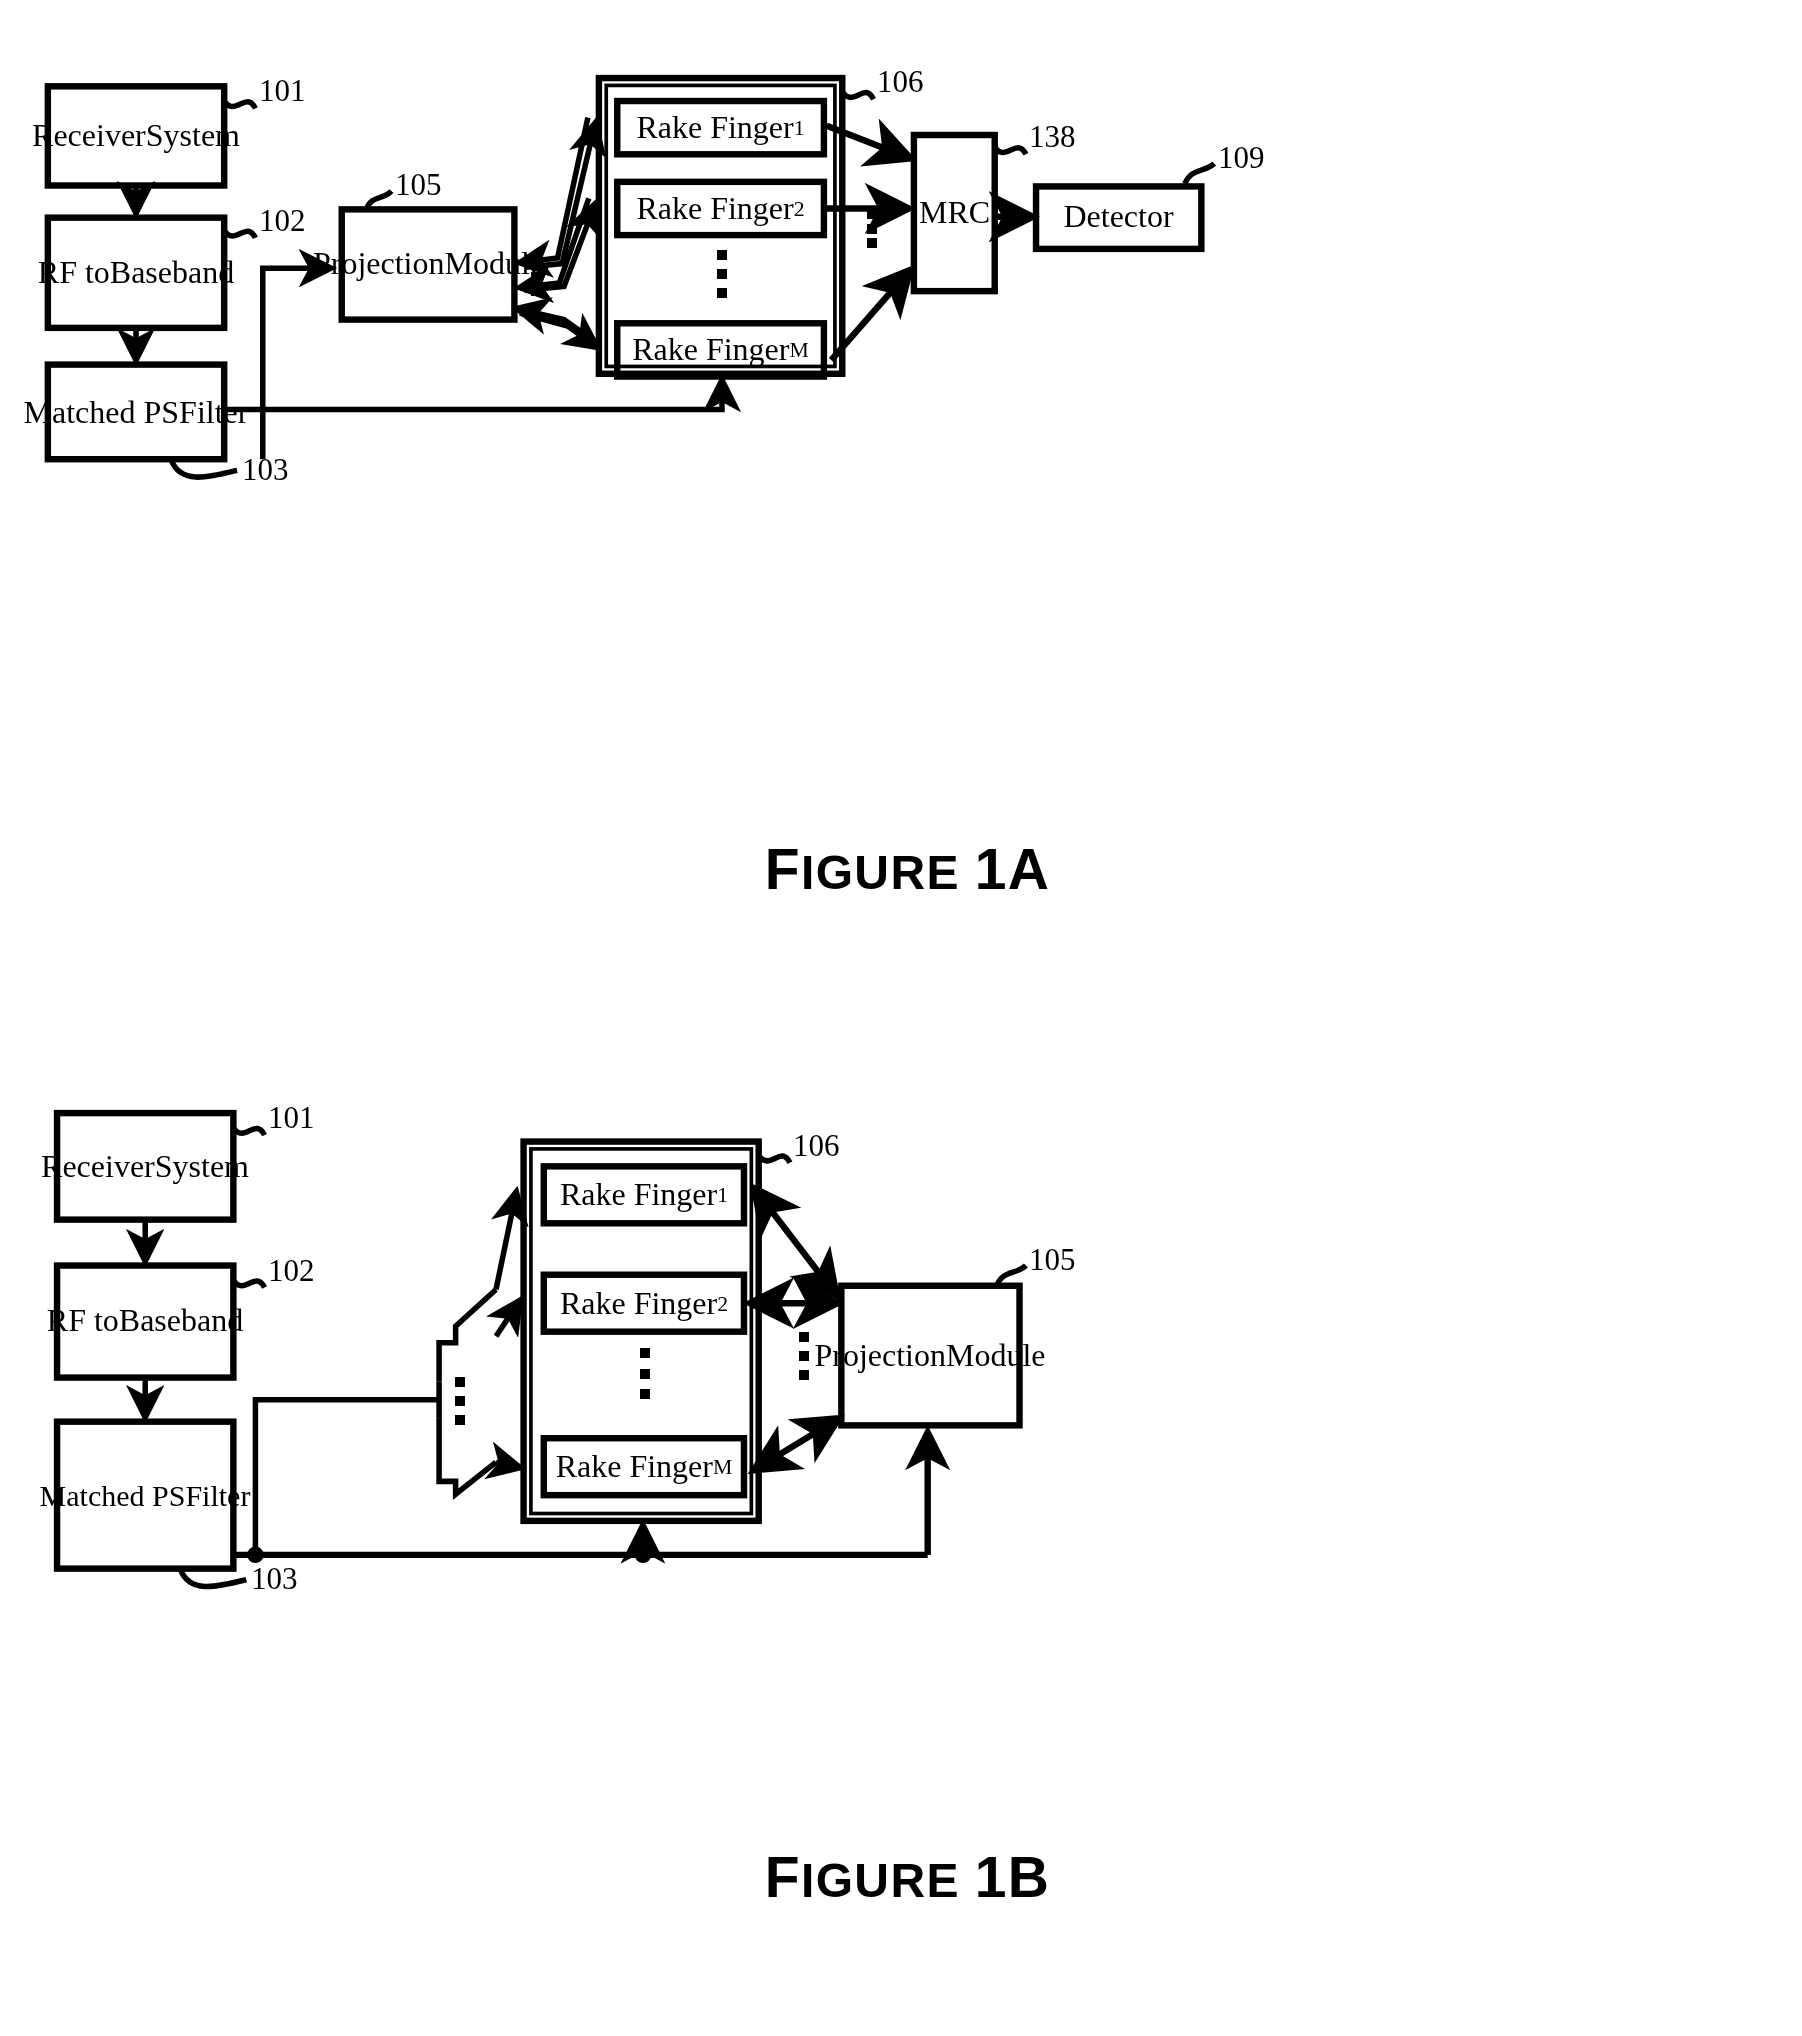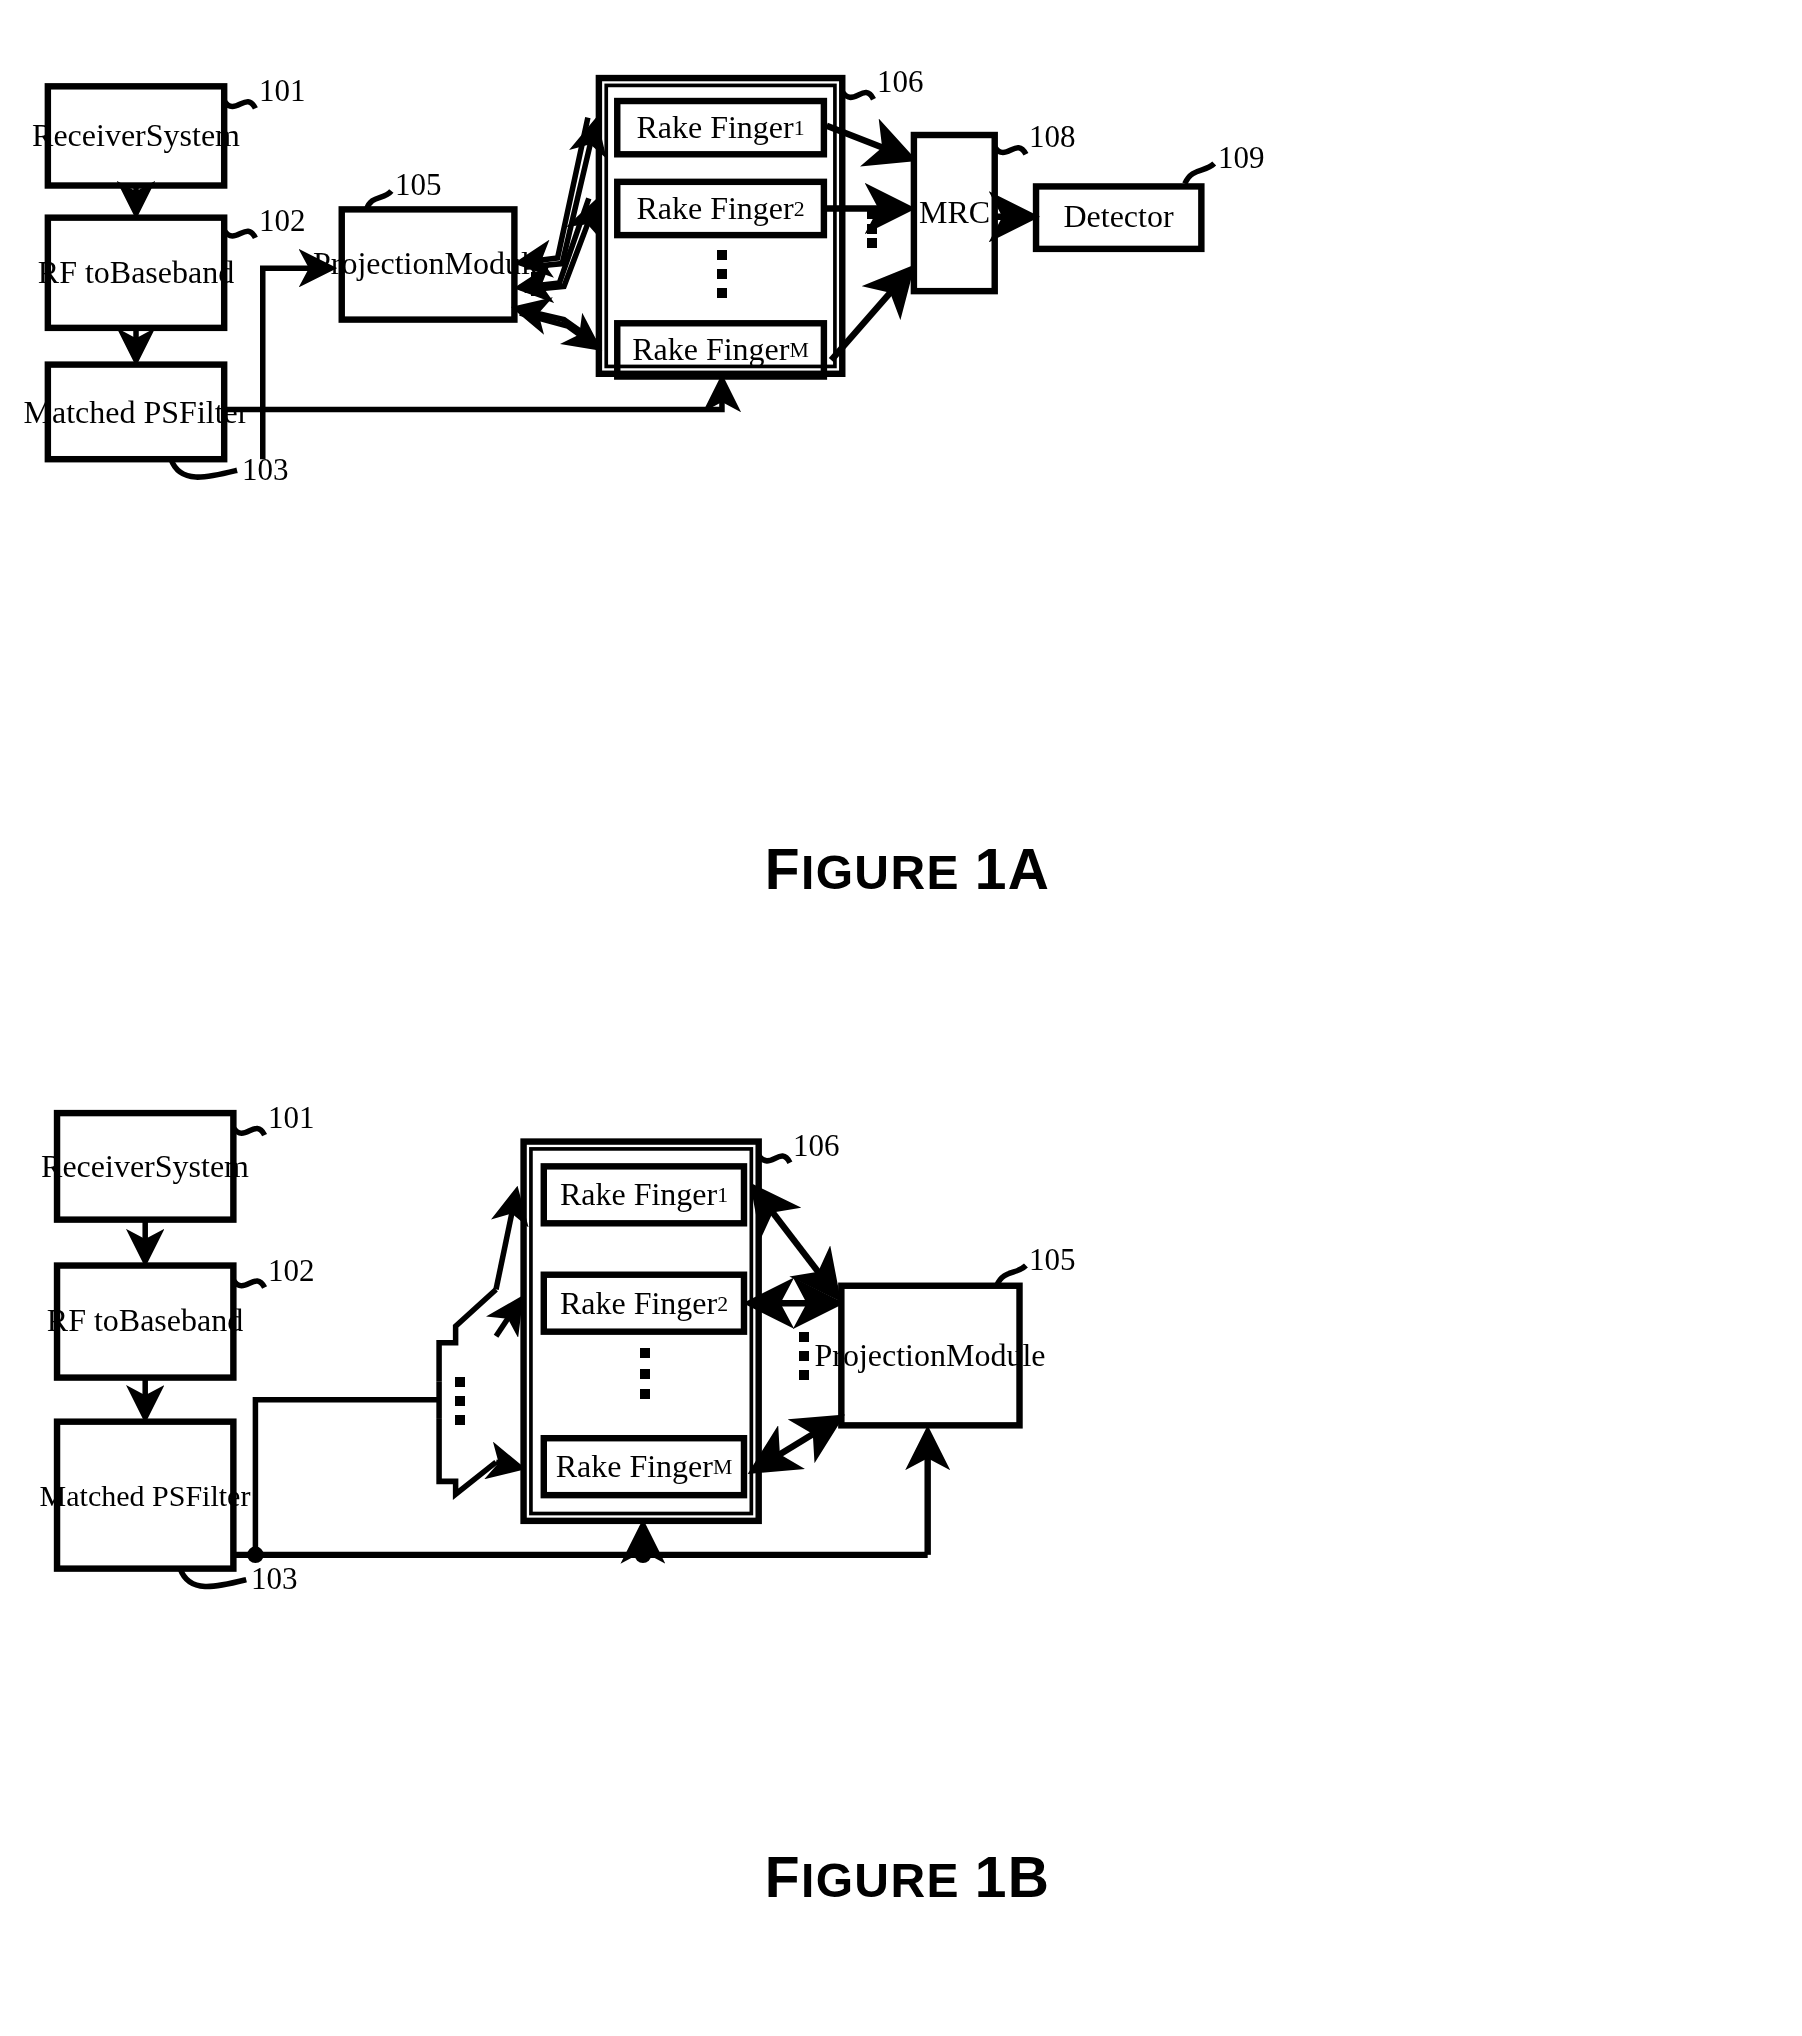--- a/index.html
+++ b/index.html
@@ -265,21 +265,21 @@
         <i></i>
         <i></i>
         <i></i>
       </div>
 
     <div class="ref-num" style="left:259px; top:73px;">101</div>
     <div class="ref-num" style="left:259px; top:203px;">102</div>
     <div class="ref-num" style="left:242px; top:452px;">103</div>
     <div class="ref-num" style="left:395px; top:167px;">105</div>
     <div class="ref-num" style="left:877px; top:64px;">106</div>
-    <div class="ref-num" style="left:1029px; top:119px;">108</div>
+    <div class="ref-num" style="left:1029px; top:119px;">138</div>
     <div class="ref-num" style="left:1218px; top:140px;text-align:right;">109</div>
 
     <div class="fig-caption" style="top:836px;">
       <span class="big">F</span><span>IGURE</span>&nbsp;<span class="big">1A</span>
     </div>
   </div>
 
   <div>
 
     <div class="box-label" style="left:57px; top:1113px; width:176px; height:107px;">

